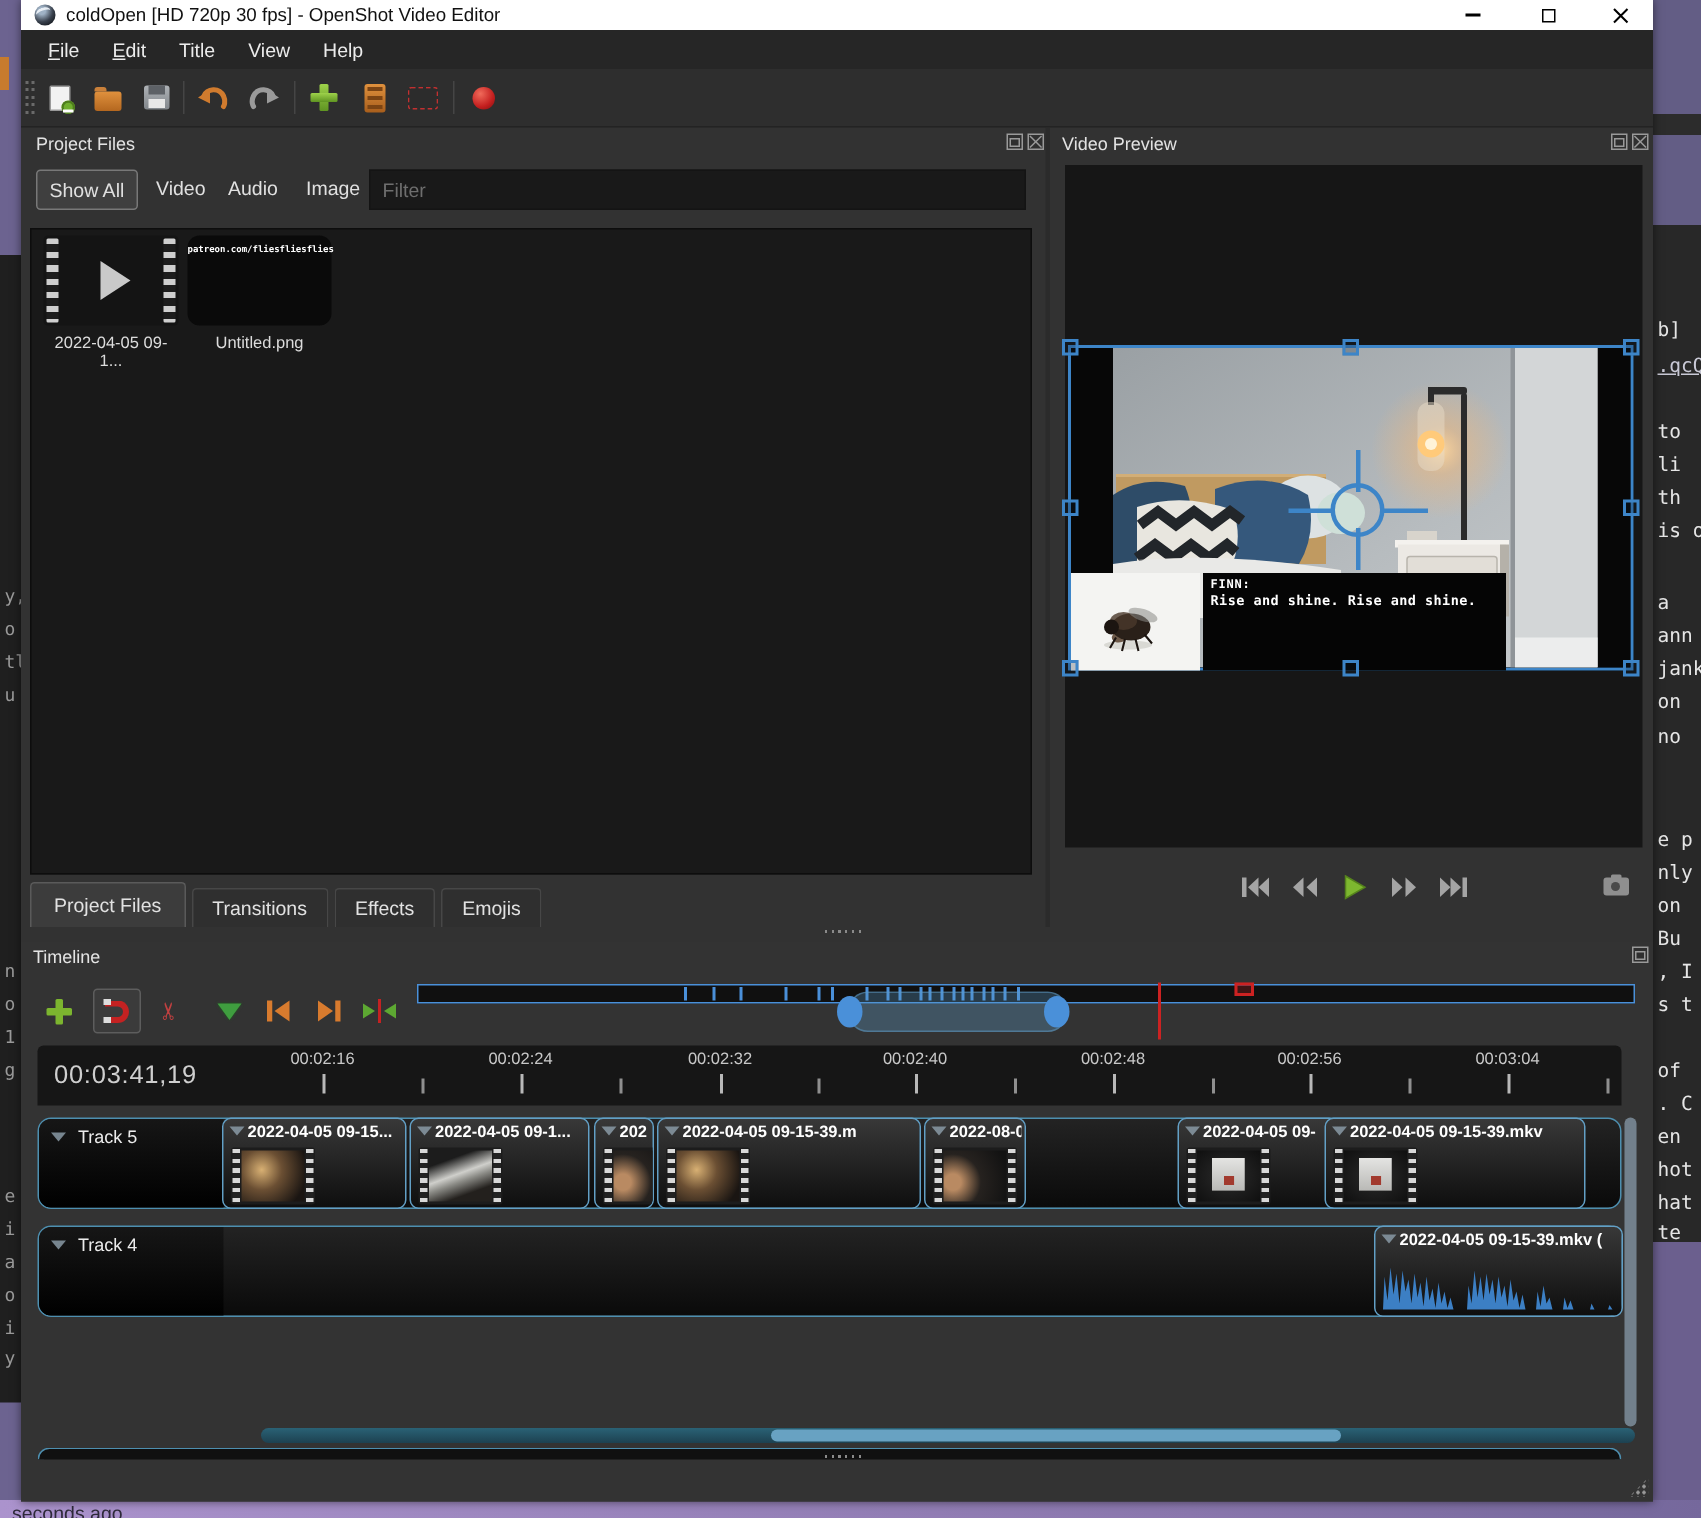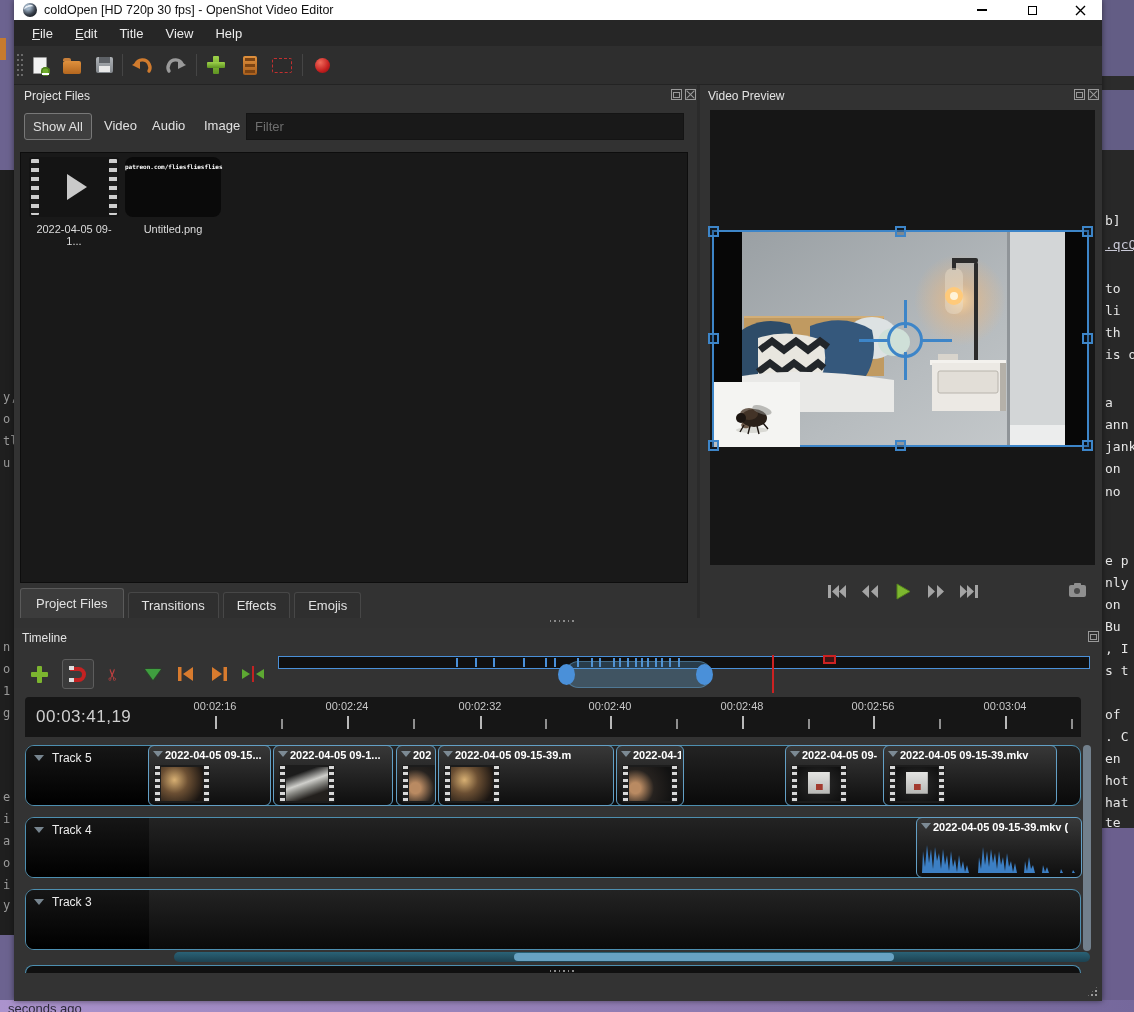--- a/index.html
+++ b/index.html
@@ -395,20 +395,24 @@
               <ellipse cx="30" cy="36" rx="16" ry="3" fill="#d9d9d4"></ellipse>
               <ellipse cx="25" cy="30" rx="6" ry="4" fill="#6e5a4a" transform="rotate(-20 25 30)"></ellipse>
               <ellipse cx="32" cy="24" rx="13" ry="9" fill="#2a2019"></ellipse>
               <ellipse cx="27" cy="20" rx="9" ry="6" fill="#4a382a" opacity="0.8"></ellipse>
               <circle cx="19" cy="24" r="5" fill="#1c1511"></circle>
               <path d="M22,31 l-4,7 M28,32 l-2,8 M35,32 l2,8 M41,29 l5,6" stroke="#1c1511" stroke-width="1.4" fill="none"></path>
               <ellipse cx="40" cy="16" rx="10" ry="4" fill="#8a8a86" opacity="0.55" transform="rotate(18 40 16)"></ellipse>
             </svg>
           </div>
 
+          <div class="overlaybox dlg">
+            <div class="sp">FINN:</div>
+            <div class="ln">Rise and shine. Rise and shine.</div>
+          </div>
 
           <div class="handle" style="left:-6px;top:-6px"></div>
           <div class="handle" style="left:181px;top:-6px"></div>
           <div class="handle" style="right:-6px;top:-6px"></div>
           <div class="handle" style="left:-6px;top:101px"></div>
           <div class="handle" style="right:-6px;top:101px"></div>
           <div class="handle" style="left:-6px;bottom:-6px"></div>
           <div class="handle" style="left:181px;bottom:-6px"></div>
           <div class="handle" style="right:-6px;bottom:-6px"></div>
 
@@ -586,21 +590,21 @@
       </div>
       <div class="clip" style="left:412px;width:176px">
         <div class="chev"></div>
         <span class="clabel">2022-04-05 09-15-39.m</span>
         <div class="cthumb">
             <div class="cscene s1"></div>
           </div>
       </div>
       <div class="clip" style="left:590px;width:68px">
         <div class="chev"></div>
-        <span class="clabel">2022-04-1</span>
+        <span class="clabel">2022-08-0</span>
         <div class="cthumb">
             <div class="cscene s3"></div>
           </div>
       </div>
       <div class="clip" style="left:759px;width:107px">
         <div class="chev"></div>
         <span class="clabel">2022-04-05 09-</span>
         <div class="cthumb">
             <div class="cscene s4"></div>
           </div>
@@ -621,26 +625,20 @@
       </div>
       <div class="clip" style="left:890px;width:166px">
         <div class="chev"></div>
         <span class="clabel">2022-04-05 09-15-39.mkv (</span>
         <svg class="wave" viewBox="0 0 165 36" preserveAspectRatio="none">
           <path fill="#3c7fc4" d="M2,34 L3,12 L5,28 L7,6 L9,24 L11,10 L13,30 L15,8 L17,22 L19,14 L21,30 L23,10 L25,26 L27,16 L29,32 L31,12 L33,28 L35,20 L37,33 L39,16 L41,30 L43,22 L45,33 L47,26 L49,34 L58,34 L59,18 L61,30 L63,8 L65,26 L67,12 L69,28 L71,10 L73,24 L75,14 L77,30 L79,12 L81,26 L83,18 L85,32 L87,14 L89,28 L91,22 L93,33 L95,24 L97,34 L104,34 L105,22 L107,32 L109,18 L111,30 L113,26 L115,34 L122,34 L123,26 L125,33 L127,28 L129,34 L140,34 L141,30 L143,34 L152,34 L153,31 L155,34 L163,34 Z"></path>
         </svg>
       </div>
     </div>
 
-    <div class="track" style="top:261px">
-      <div class="trackhead">
-        <div class="chev"></div>
-        <span class="tname">Track 3</span>
-      </div>
-    </div>
 
     <div class="vscroll">
         <div class="vthumb"></div>
       </div>
     <div class="hscroll">
         <div class="hthumb"></div>
       </div>
     <div class="sliver"></div>
     <div class="dots-h2"></div>
     <div class="grip"></div>

